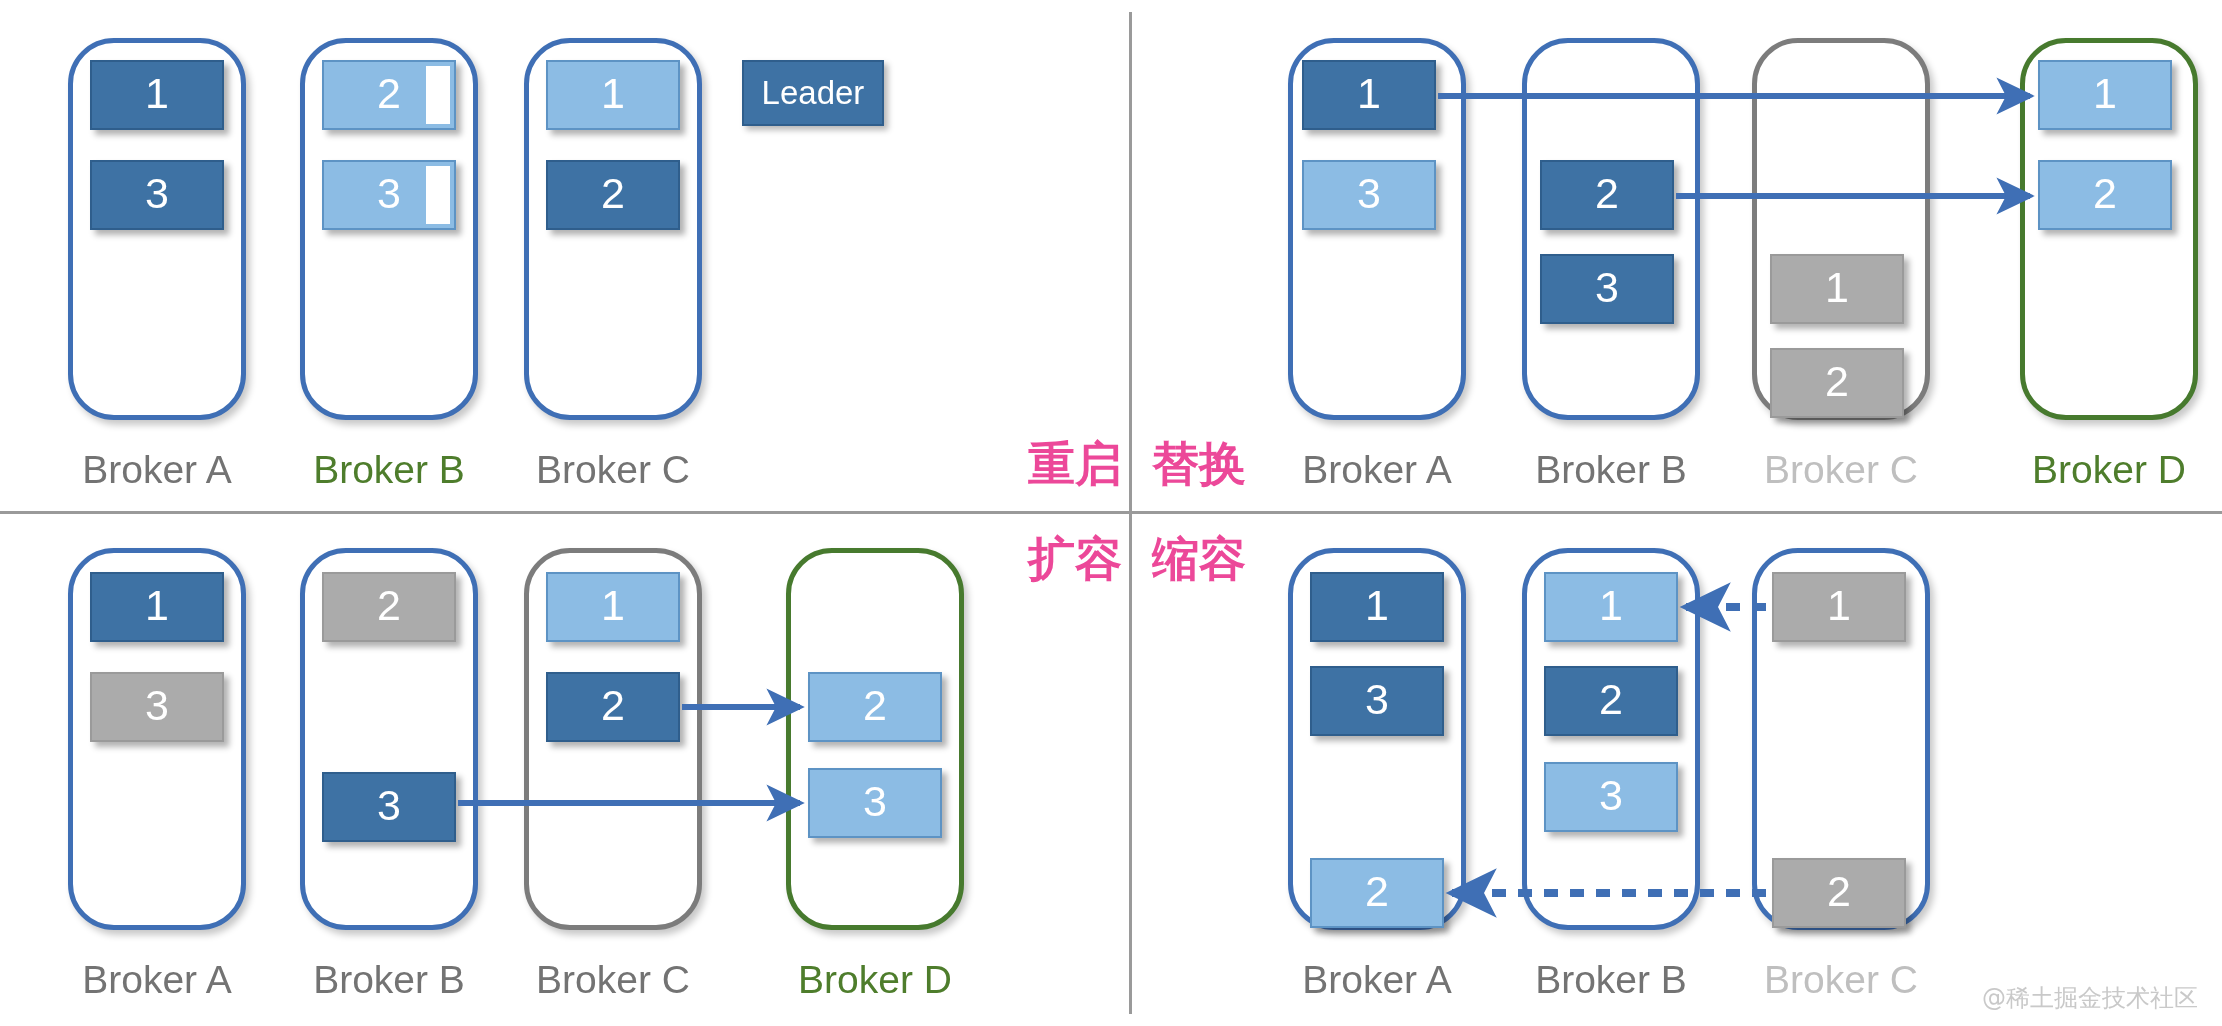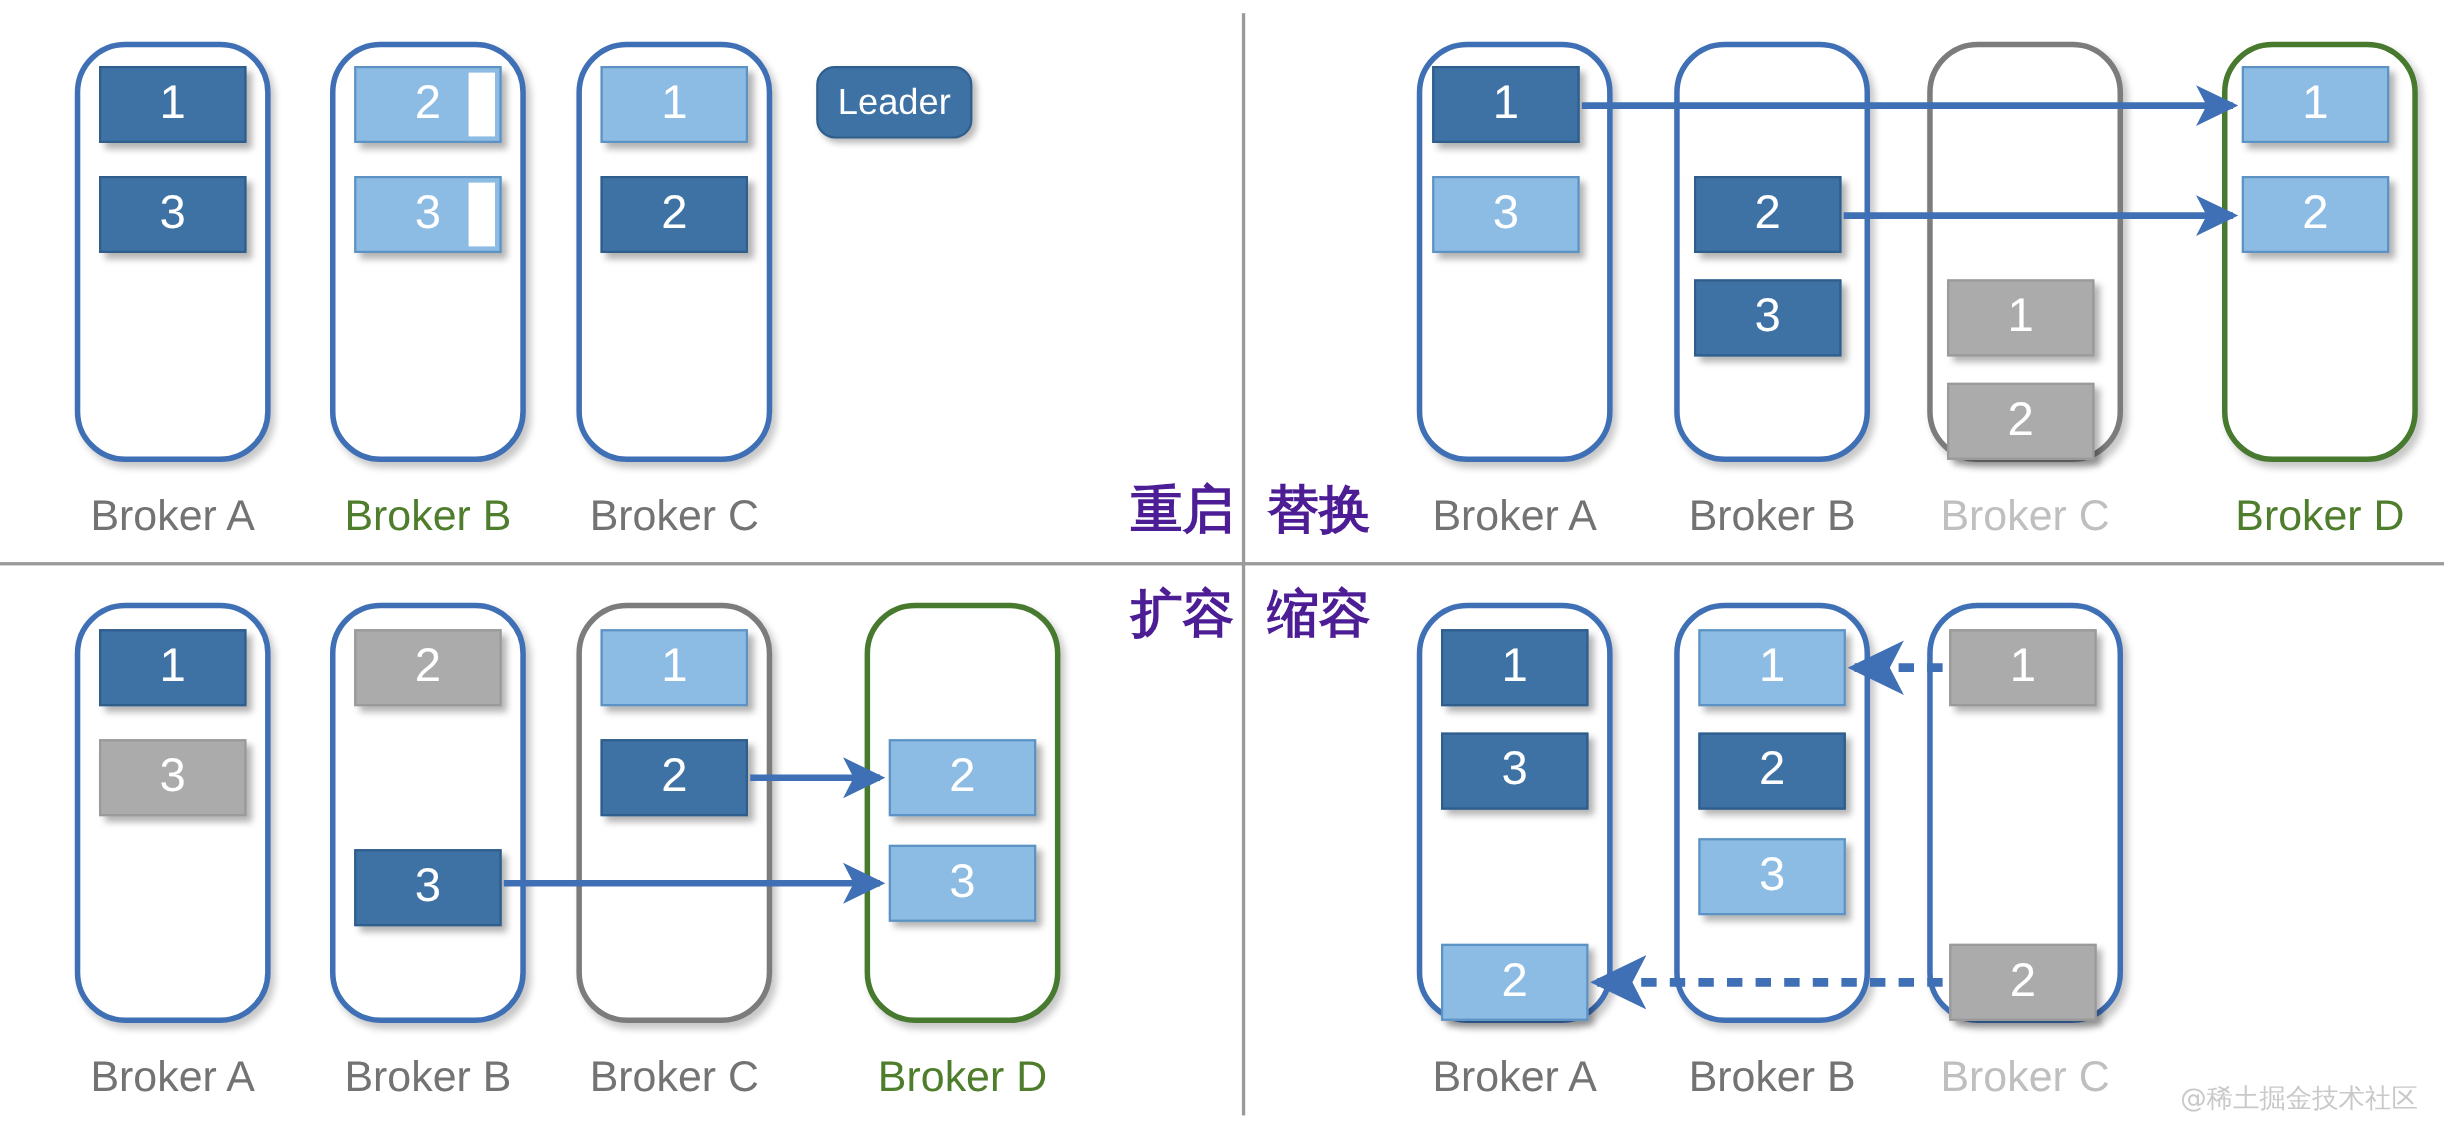--- a/index.html
+++ b/index.html
@@ -74,21 +74,20 @@
 
   
   .legend-chip {
     position: absolute;
     display: flex;
     align-items: center;
     justify-content: center;
     font-size: 33px;
     color: #ffffff;
     box-shadow: 4px 4px 6px rgba(0,0,0,0.28);
-    border-radius: 17px;
   }
   .legend-chip.leader   { background: #3E72A4; border: 2px solid #2F5E8C; }
   .legend-chip.follower { background: #8CBCE4; border: 2px solid #5D93C4; }
 
   
   .broker-label {
     position: absolute;
     font-size: 39px;
     text-align: center;
     white-space: nowrap;
@@ -96,21 +95,21 @@
   }
   .broker-label.active   { color: #737373; }
   .broker-label.inactive { color: #BFBFBF; }
   .broker-label.new      { color: #4E7D2C; }
 
   
   .op-label {
     position: absolute;
     font-size: 47px;
     font-weight: 700;
-    color: #4c1d95;
+    color: #ec4899;
     white-space: nowrap;
     font-family: "DejaVu Sans", "Liberation Sans", sans-serif;
     line-height: 1;
   }
 
   
   #arrows {
     position: absolute;
     left: 0; top: 0;
     width: 2222px; height: 1026px;

